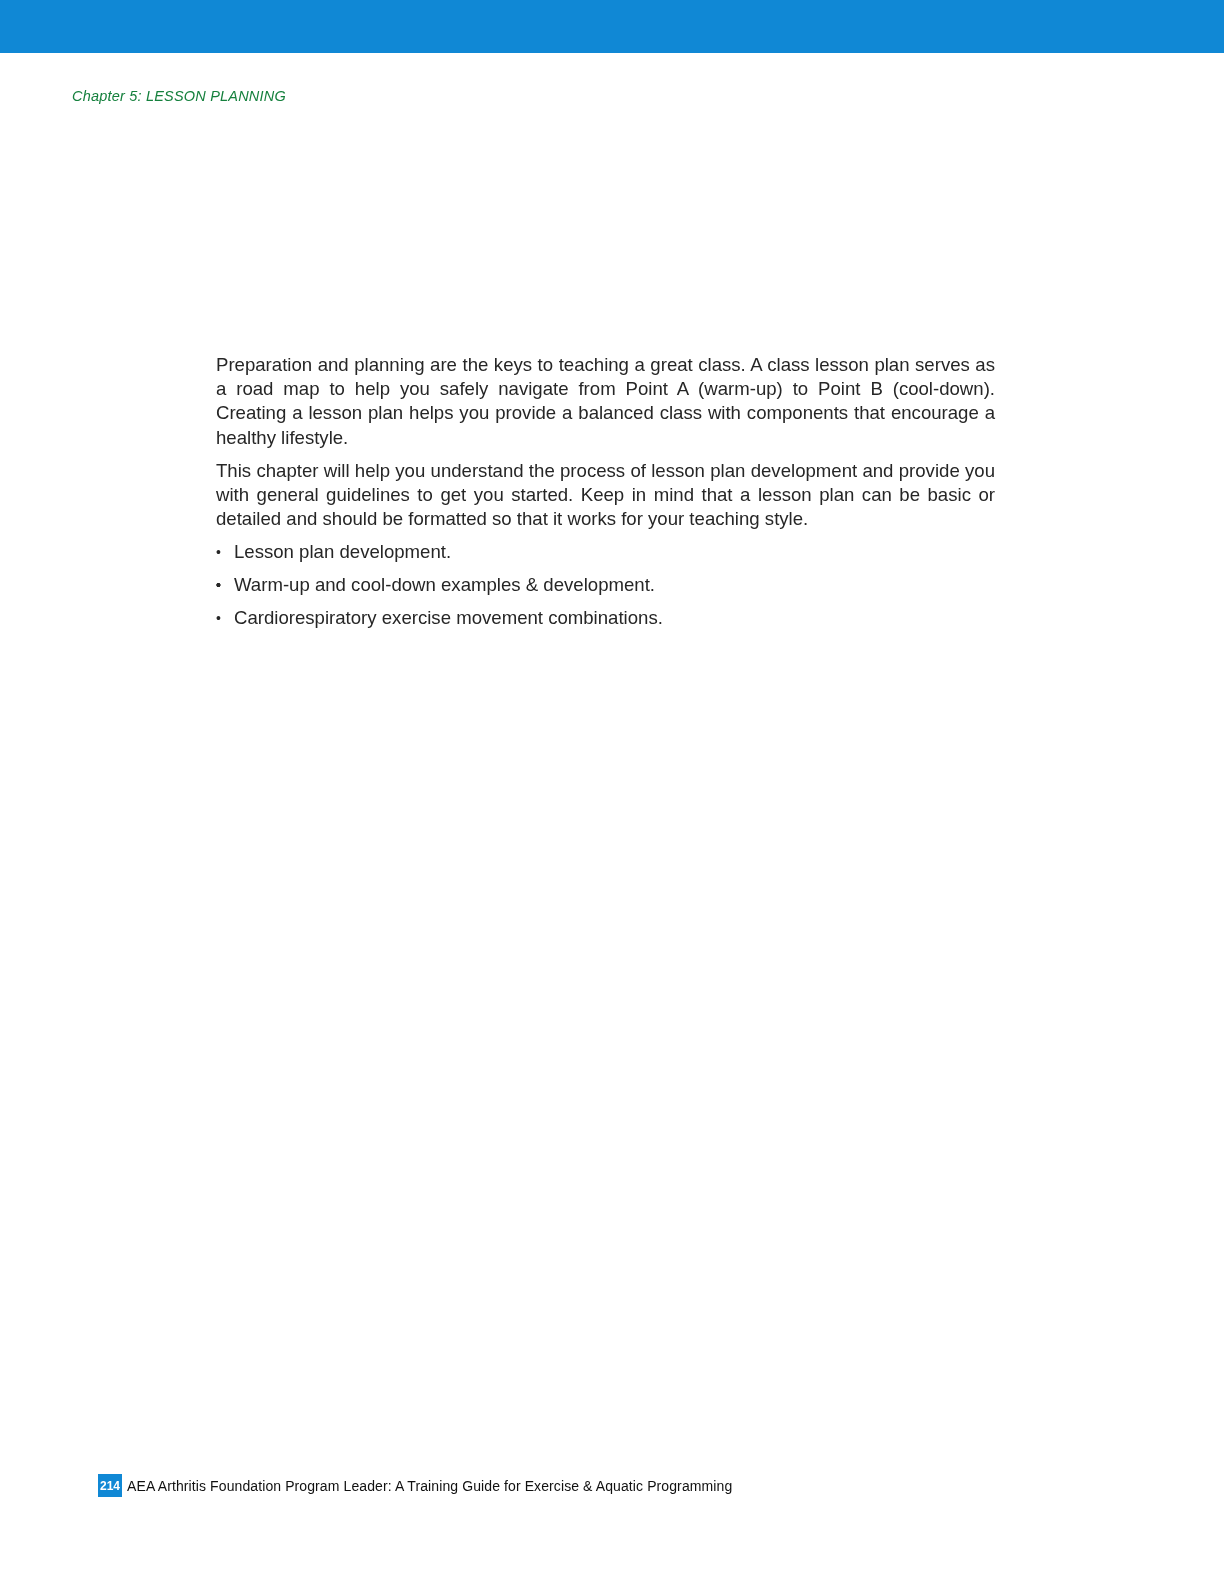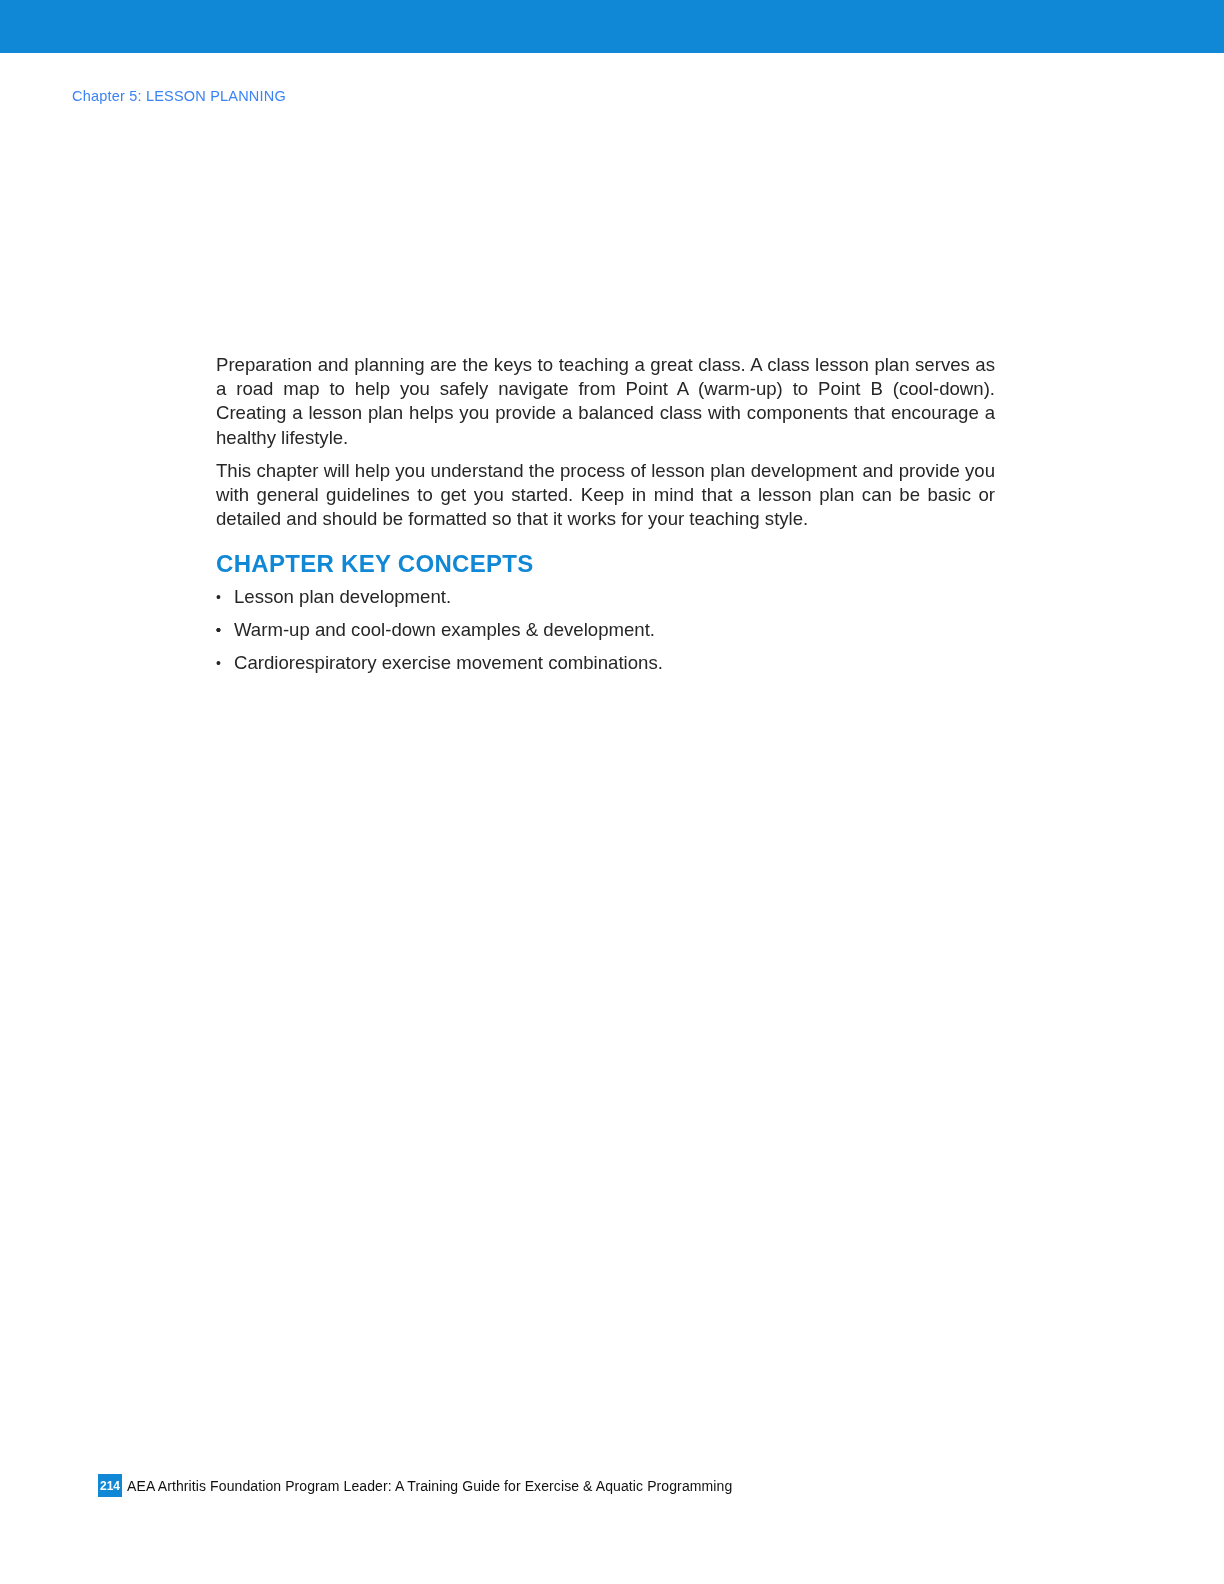--- a/index.html
+++ b/index.html
@@ -21,21 +21,22 @@
       width: 1224px;
       height: 53px;
       background: #1088d5;
     }
     .running-head {
       position: absolute;
       left: 72px;
       top: 88px;
       font-size: 14.5px;
       letter-spacing: 0.2px;
-      color: #3b82f6;
+      color: #15803d;
+      font-style: italic;
     }
     .content {
       position: absolute;
       left: 216px;
       top: 353px;
       width: 792px;
     }
     .content p {
       margin: 0 13px 9px 0;
       font-size: 18.6px;
@@ -102,21 +103,20 @@
 <body>
 
 <div class="top-bar"></div>
 
 <div class="running-head">Chapter 5: LESSON PLANNING</div>
 
 <div class="content">
   <p>Preparation and planning are the keys to teaching a great class. A class lesson plan serves as a road map to help you safely navigate from Point A (warm-up) to Point B (cool-down). Creating a lesson plan helps you provide a balanced class with components that encourage a healthy lifestyle.</p>
   <p>This chapter will help you understand the process of lesson plan development and provide you with general guidelines to get you started.  Keep in mind that a lesson plan can be basic or detailed and should be formatted so that it works for your teaching style.</p>
 
-  <h2 class="section-title">CHAPTER KEY CONCEPTS</h2>
 
   <ul class="concepts">
     <li><span class="bullet">•</span><span>Lesson plan development.</span></li>
     <li><span class="bullet">•</span></li>
     <li><span class="bullet">•</span></li>
     <li><span class="bullet">•</span><span>Warm-up and cool-down examples &amp; development.</span></li>
     <li><span class="bullet">•</span><span>Cardiorespiratory exercise movement combinations.</span></li>
   </ul>
 </div>
 

